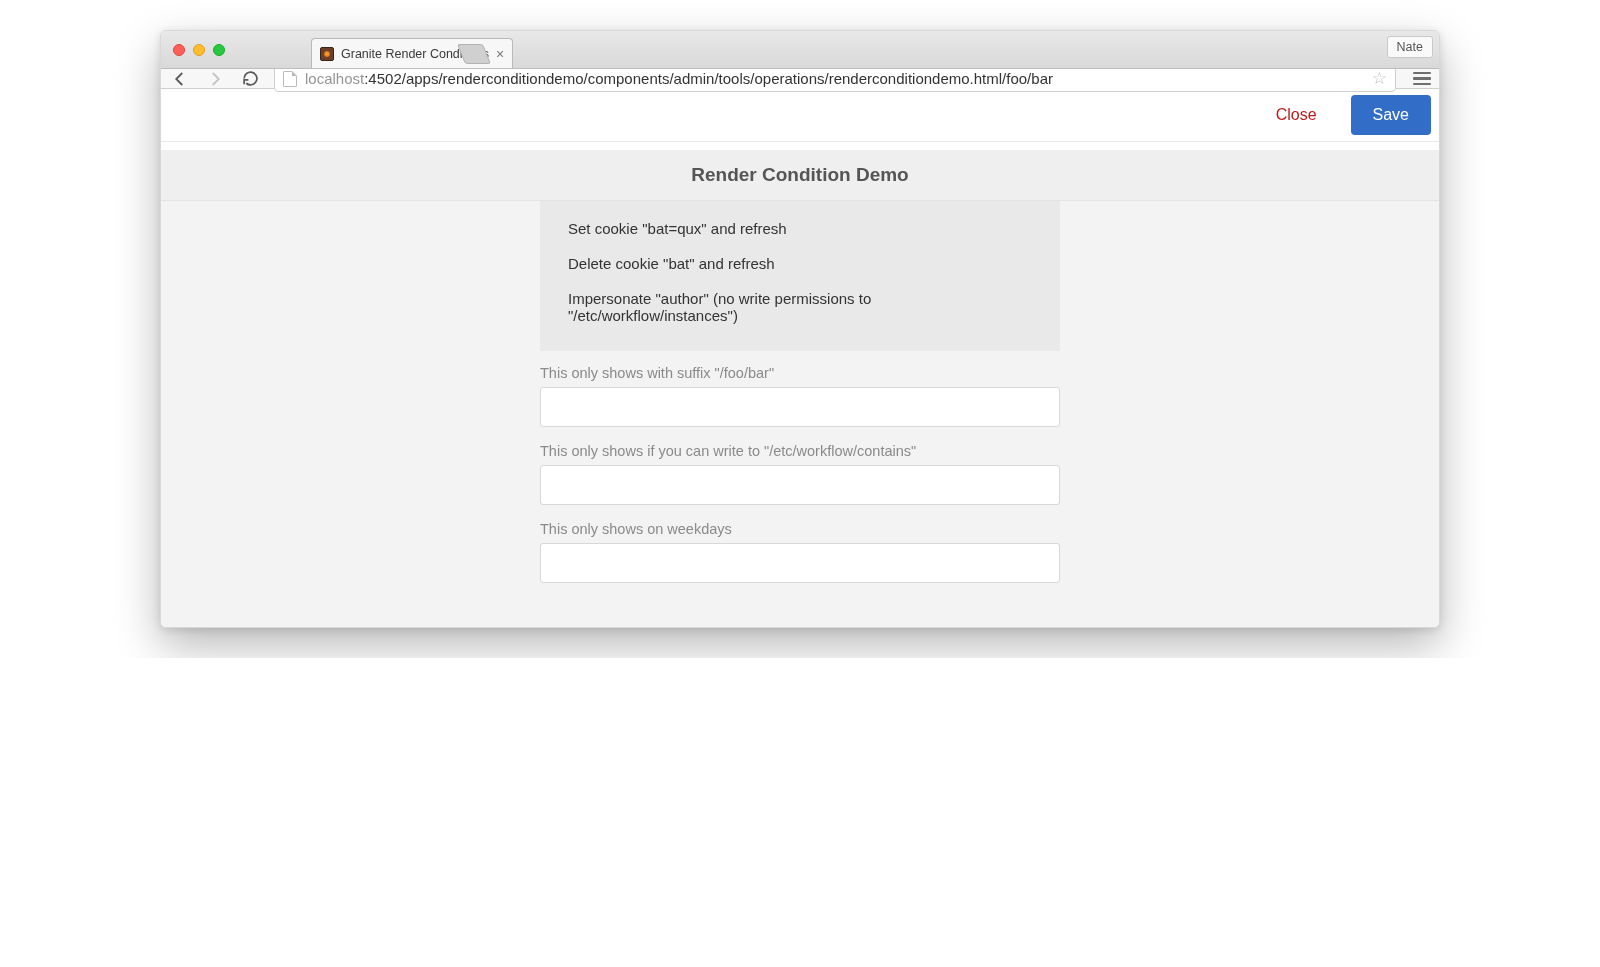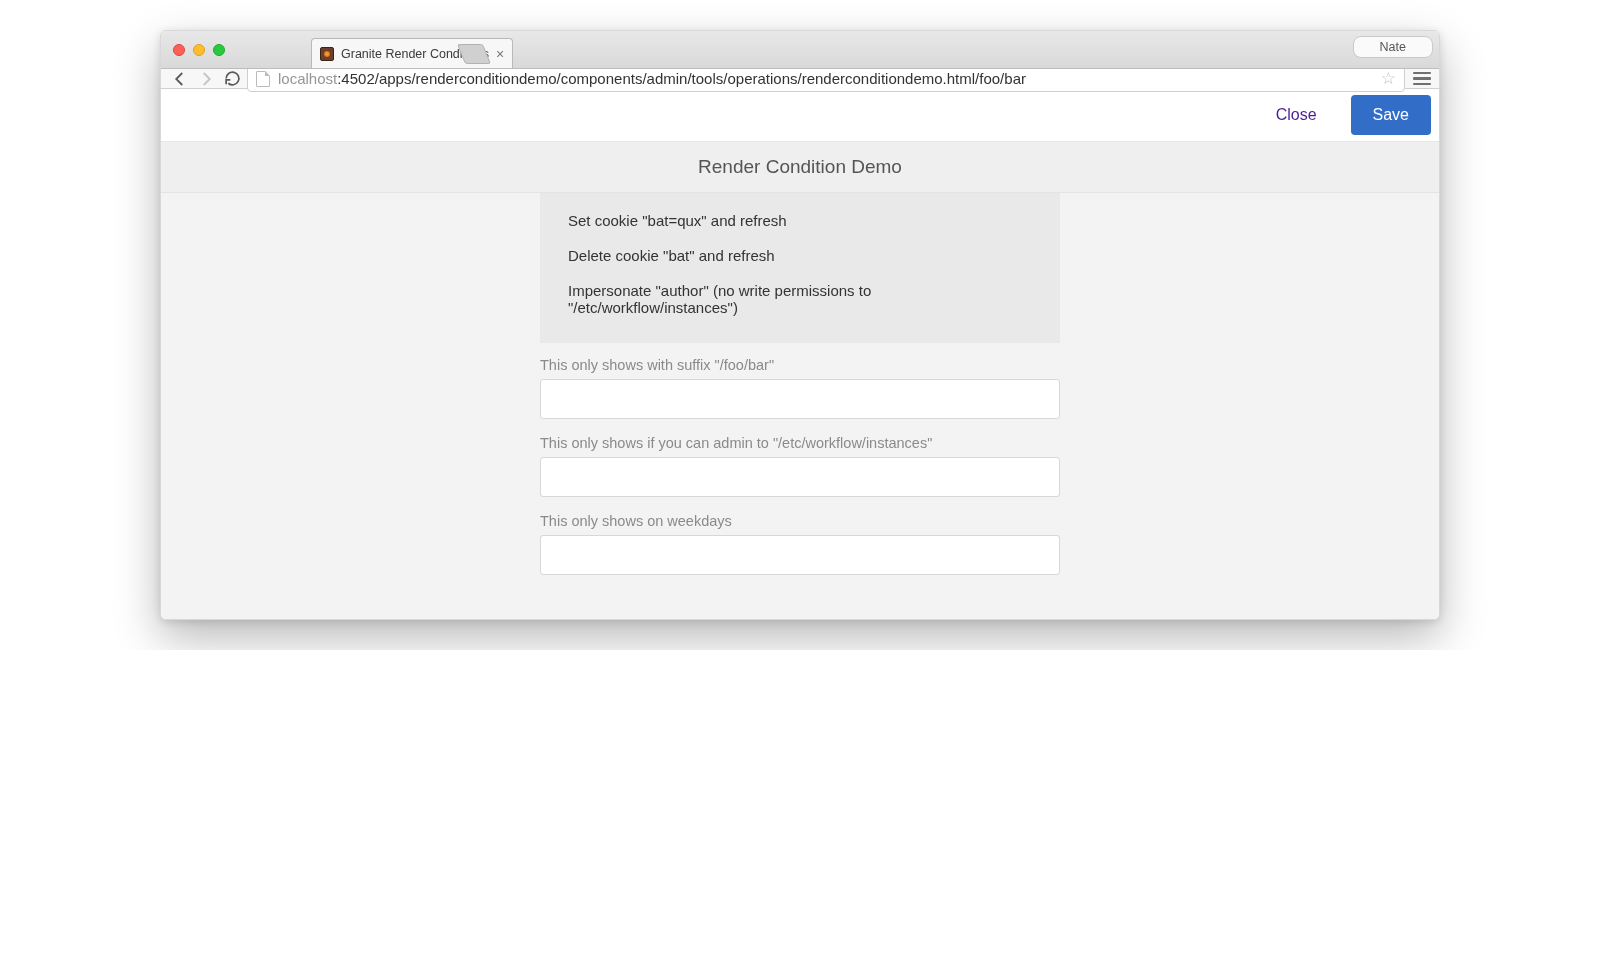--- a/index.html
+++ b/index.html
@@ -63,29 +63,29 @@
   .tab-close { font-size: 14px; color:#777; cursor:pointer; line-height:1; }
   .newtab {
     position:absolute; left:300px; bottom:4px;
     width:26px; height:20px;
     background:#d0d0d0; border:1px solid #b2b2b2;
     transform: skewX(22deg);
     border-radius:3px;
   }
   .profile-badge{
     position:absolute; right:6px; top:5px;
-    background:#fafafa; border:1px solid #c9c9c9; border-radius:8px;
-    padding:3px 26px; font-size:12.5px; color:#555;
+    background:#fafafa; border:1px solid #c9c9c9; border-radius:3px;
+    padding:3px 9px; font-size:12.5px; color:#555;
   }
   
   .toolbar {
     height: 20px;
     background: #f7f7f7;
     border-bottom: 1px solid #cfcfcf;
-    display:flex; align-items:center; gap:4px; padding:0 8px;
+    display:flex; align-items:center; gap:13px; padding:0 8px;
   }
   .nav-icon { color:#6b6b6b; font-size:18px; display:flex; align-items:center; justify-content:center; width:22px;}
   .nav-icon.disabled{ color:#bbb; }
   .urlbox {
     flex:1; height:27px; background:#fff; border:1px solid #cfcfcf; border-radius:4px;
     display:flex; align-items:center; padding:0 8px; gap:8px; font-size:15px; color:#333;
   }
   .page-icon { width:14px; height:16px; border:1px solid #bbb; border-radius:1px; position:relative;}
   .page-icon::after{ content:""; position:absolute; right:-1px; top:-1px; border-top:5px solid #f7f7f7; border-left:5px solid #bbb;}
   .url-host { color:#969696; }
@@ -95,25 +95,25 @@
   .hamburger span{ height:2.5px; background:#6f6f6f; border-radius:1px;}
   
   .app { background:#fff; }
   .actionbar {
     height:53px; background:#fff; border-bottom:1px solid #e8e8e8;
     display:flex; align-items:center; justify-content:flex-end; padding:0 8px; gap:12px;
   }
   .btn {
     height:40px; padding:0 22px; border-radius:4px; font-size:16px; display:flex; align-items:center; cursor:pointer;
   }
-  .btn-quiet { color:#4c1d95; }
+  .btn-quiet { color:#b91c1c; }
   .btn-primary { background:#326ec8; color:#fff; font-weight:400; }
   .page-header{
     background:#efefef; border-bottom:1px solid #e3e3e3;
-    text-align:center; padding:14px 0; font-size:19px; color:#555; font-weight:400;
+    text-align:center; padding:14px 0; font-size:19px; color:#555; font-weight:700;margin-top:8px;
   }
   .content{
     background:#f3f3f3;
     padding-bottom:28px;
   }
   .center-col{
     width:520px; margin:0 auto;
   }
   .link-panel{
     background:#e9e9e9;
@@ -200,21 +200,21 @@
           <div class="link-item">Delete cookie "bat" and refresh</div>
           <div class="link-item">Impersonate "author" (no write permissions to "/etc/workflow/instances")</div>
         </div>
 
         <div class="form-block">
           <div class="field">
             <label class="field-label">This only shows with suffix "/foo/bar"</label>
             <input class="field-input" value="" style="">
           </div>
           <div class="field">
-            <label class="field-label">This only shows if you can admin to "/etc/workflow/instances"</label>
+            <label class="field-label">This only shows if you can write to "/etc/workflow/contains"</label>
             <input class="field-input" value="" style="">
           </div>
           <div class="field">
             <label class="field-label">This only shows on weekdays</label>
             <input class="field-input" value="" style="">
           </div>
         </div>
 
       </div>
     </div>

